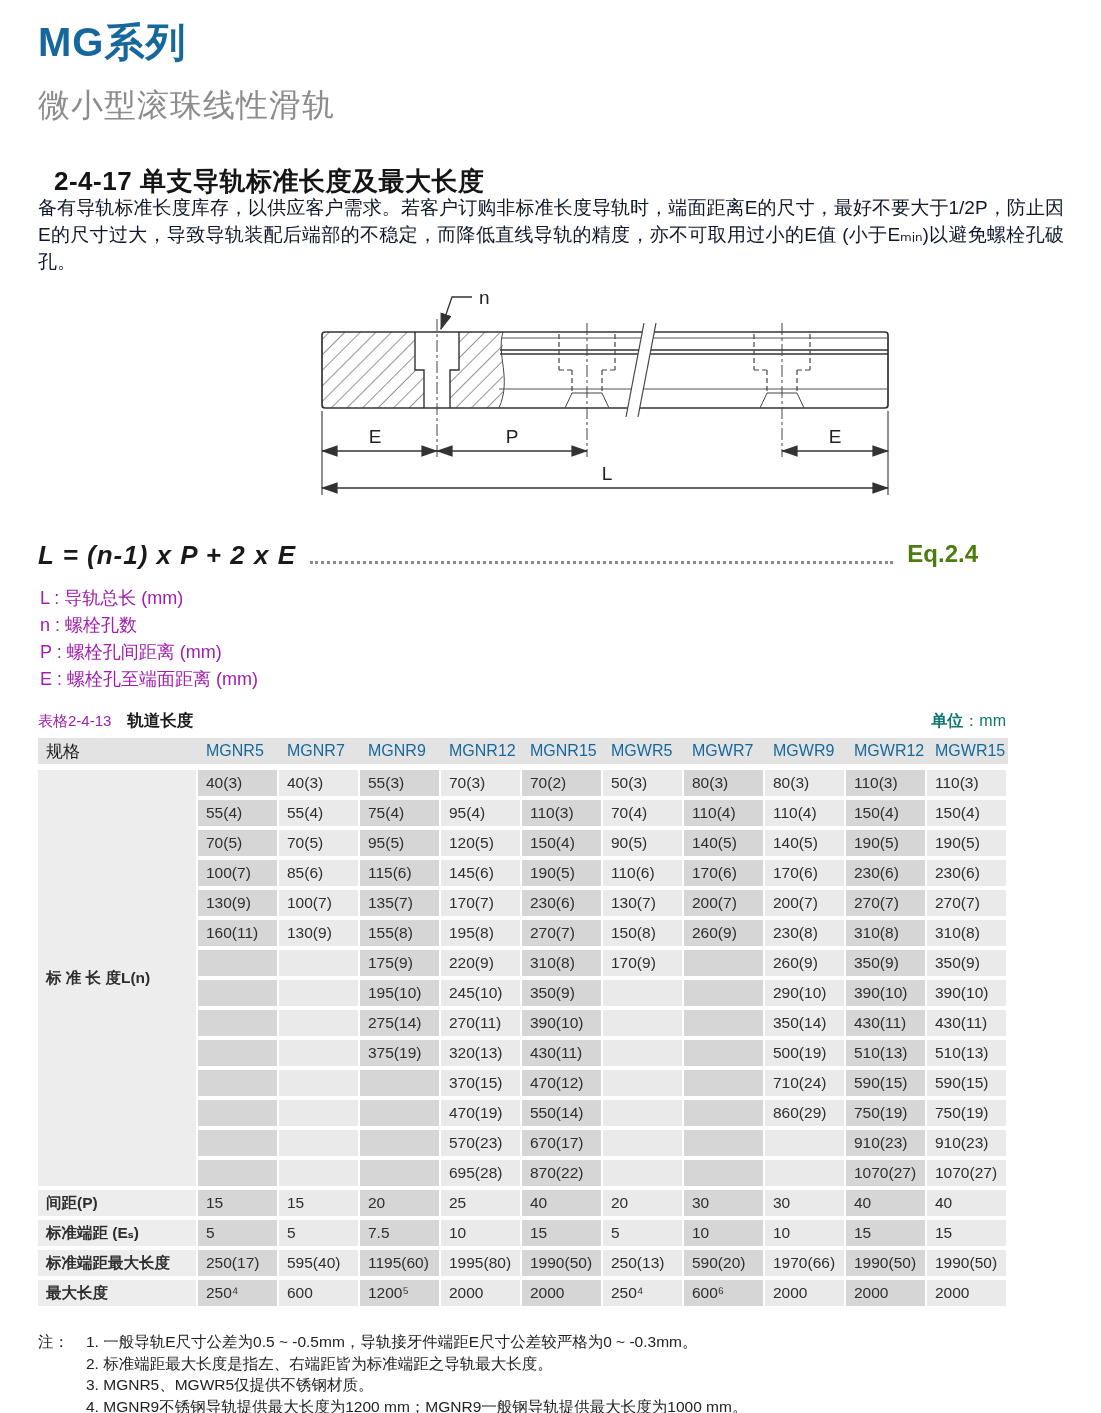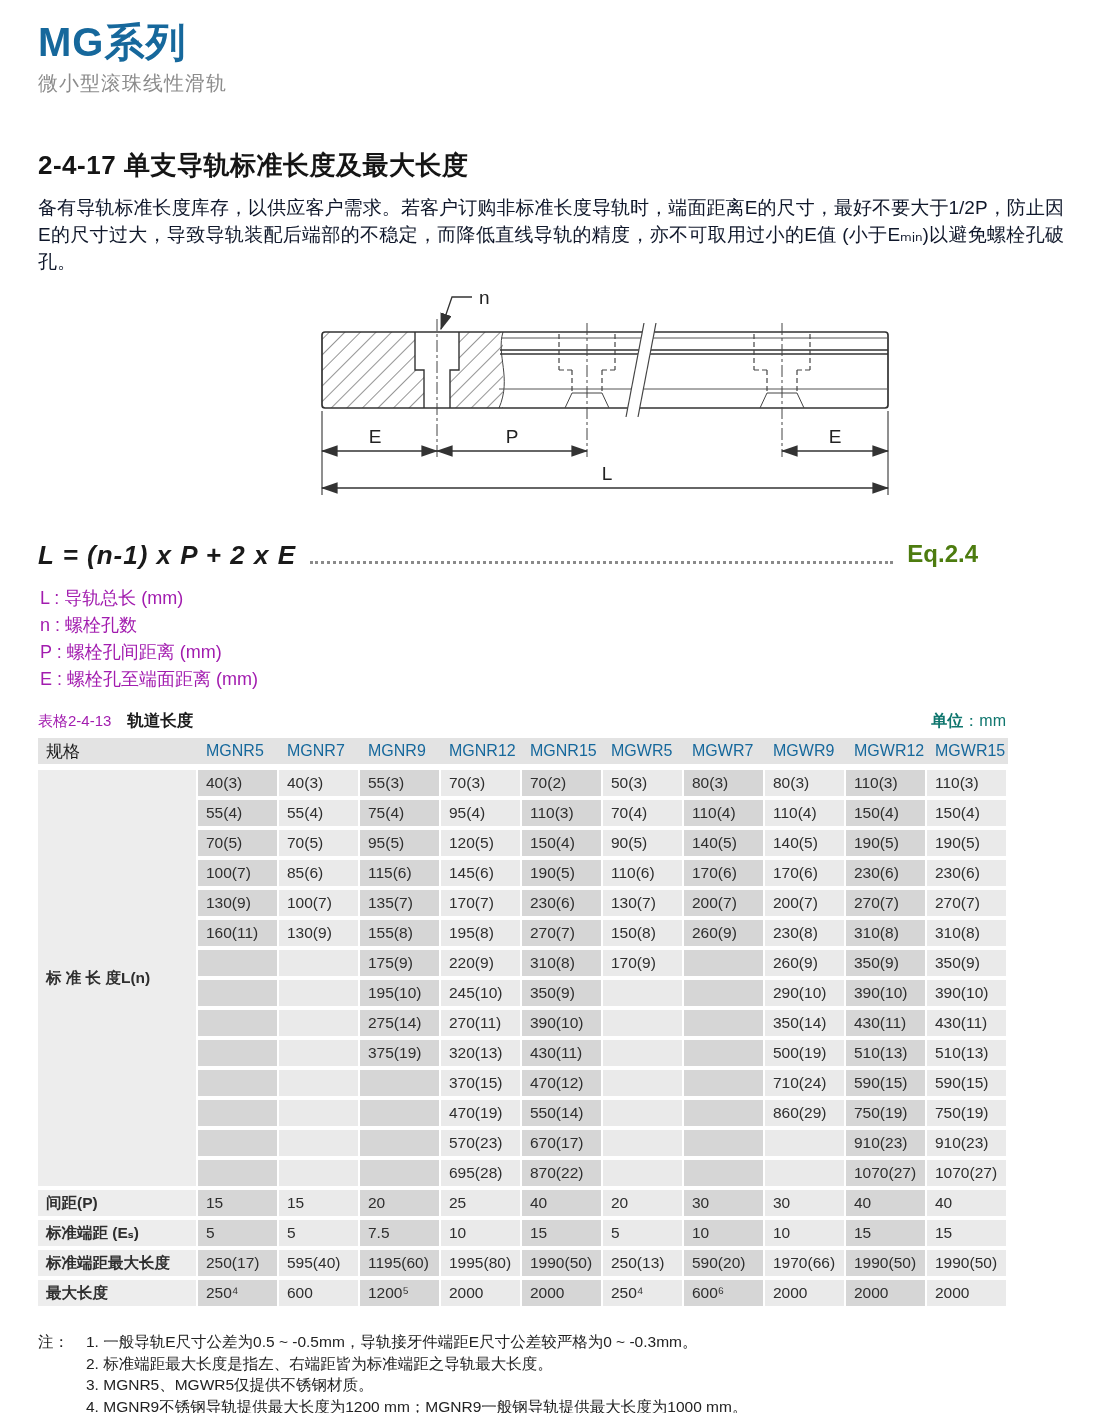--- a/index.html
+++ b/index.html
@@ -10,24 +10,24 @@
     --header-bg:#e3e3e3;
   }
   html,body{margin:0;padding:0;background:#ffffff;}
   body{width:1101px;height:1413px;overflow:hidden;
        font-family:"Liberation Sans","DejaVu Sans",sans-serif;color:#222;}
   .page{position:relative;width:1101px;height:1055px;background:#fff;border-radius:22px;}
 
   
   .doc-header{position:absolute;left:38px;top:20px;}
   .series-title{margin:0;font-size:40px;font-weight:bold;color:var(--accent-blue);letter-spacing:1px;line-height:1.1;}
-  .series-subtitle{margin-top:6px;font-size:20px;color:#8c8c8c;letter-spacing:1px;}
-
-  
-  .section-heading{position:absolute;left:38px;top:148px;margin:0;font-size:26px;font-weight:bold;color:#151515;letter-spacing:0.5px;}
+  .series-subtitle{margin-top:20px;font-size:32px;color:#8c8c8c;letter-spacing:1px;}
+
+  
+  .section-heading{position:absolute;left:38px;top:148px;margin:16px;font-size:26px;font-weight:bold;color:#151515;letter-spacing:0.5px;}
   .intro{position:absolute;left:38px;top:194px;width:1026px;margin:0;font-size:19px;line-height:27px;color:#0f172a;text-align:justify;}
 
   
   .diagram{position:absolute;left:300px;top:283px;width:615px;height:228px;}
   .diagram svg{display:block;}
   .dim-label{font-size:19px;fill:#222;}
 
   
   .formula-row{position:absolute;left:38px;top:540px;width:940px;display:flex;align-items:flex-start;}
   .formula{font-size:26px;font-weight:bold;color:#1a1a1a;letter-spacing:1px;white-space:nowrap;font-style:italic;}

